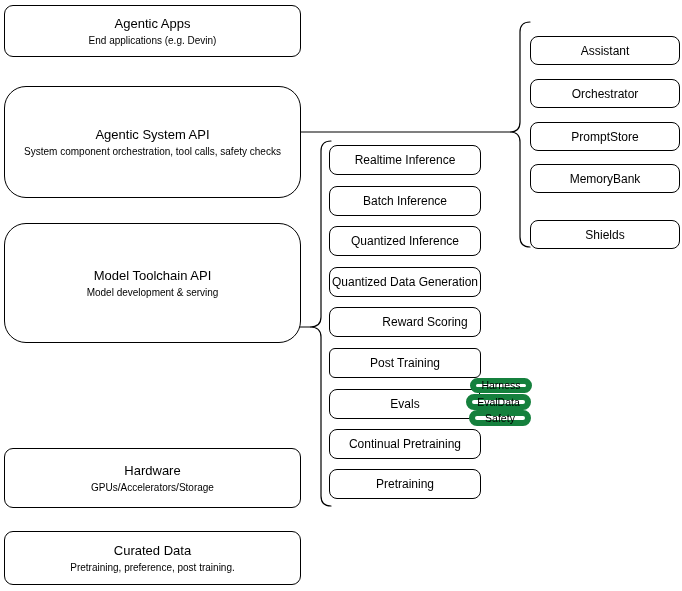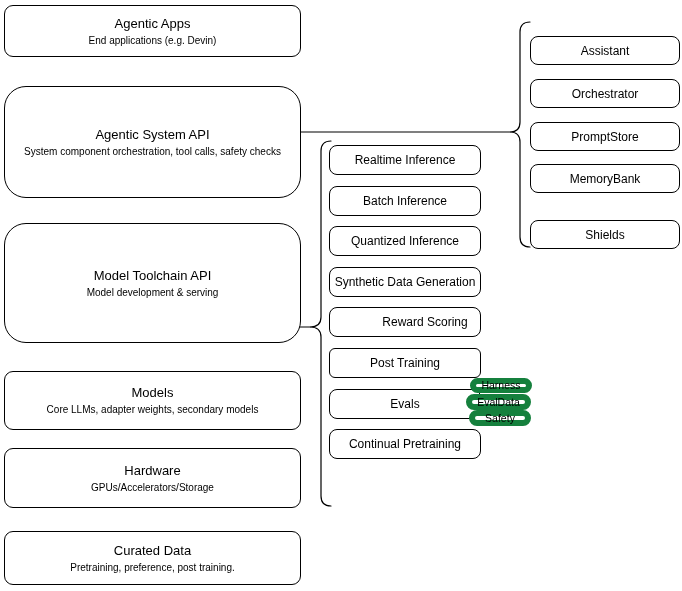--- a/index.html
+++ b/index.html
@@ -107,24 +107,20 @@
   <div class="box lbox big" style="top:86px;height:112px;">
     <div class="title">Agentic System API</div>
     <div class="sub">System component orchestration, tool calls, safety checks</div>
   </div>
 
   <div class="box lbox big" style="top:223px;height:120px;">
     <div class="title">Model Toolchain API</div>
     <div class="sub">Model development &amp; serving</div>
   </div>
 
-  <div class="box lbox" style="top:371px;height:59px;">
-    <div class="title">Models</div>
-    <div class="sub">Core LLMs, adapter weights, secondary models</div>
-  </div>
 
   <div class="box lbox" style="top:448px;height:60px;">
     <div class="title">Hardware</div>
     <div class="sub">GPUs/Accelerators/Storage</div>
   </div>
 
   <div class="box lbox" style="top:531px;height:54px;">
     <div class="title">Curated Data</div>
     <div class="sub">Pretraining, preference, post training.</div>
   </div>
@@ -132,33 +128,36 @@
   <div class="box mbox" style="top:145px;">
     <span>Realtime Inference</span>
   </div>
   <div class="box mbox" style="top:186px;">
     <span>Batch Inference</span>
   </div>
   <div class="box mbox" style="top:226px;">
     <span>Quantized Inference</span>
   </div>
   <div class="box mbox" style="top:267px;">
-    <span>Synthetic Data Generation</span>
+    <span>Quantized Data Generation</span>
   </div>
   <div class="box mbox" style="top:307px;padding-left:40px;">
     <span>Reward Scoring</span>
   </div>
   <div class="box mbox" style="top:348px;border-radius:6px;">
     <span>Post Training</span>
   </div>
   <div class="box mbox" style="top:389px;">
     <span>Evals</span>
   </div>
   <div class="box mbox" style="top:429px;">
     <span>Continual Pretraining</span>
+  </div>
+  <div class="box mbox" style="top:469px;">
+    <span>Pretraining</span>
   </div>
 
   <div class="pill" style="left:470px;top:378px;width:62px;height:15px;">
     <span>Harness</span>
   </div>
   <div class="pill" style="left:466px;top:394px;width:65px;height:16px;">
     <span>EvalData</span>
   </div>
   <div class="pill" style="left:469px;top:410px;width:62px;height:16px;">
     <span>Safety</span>

